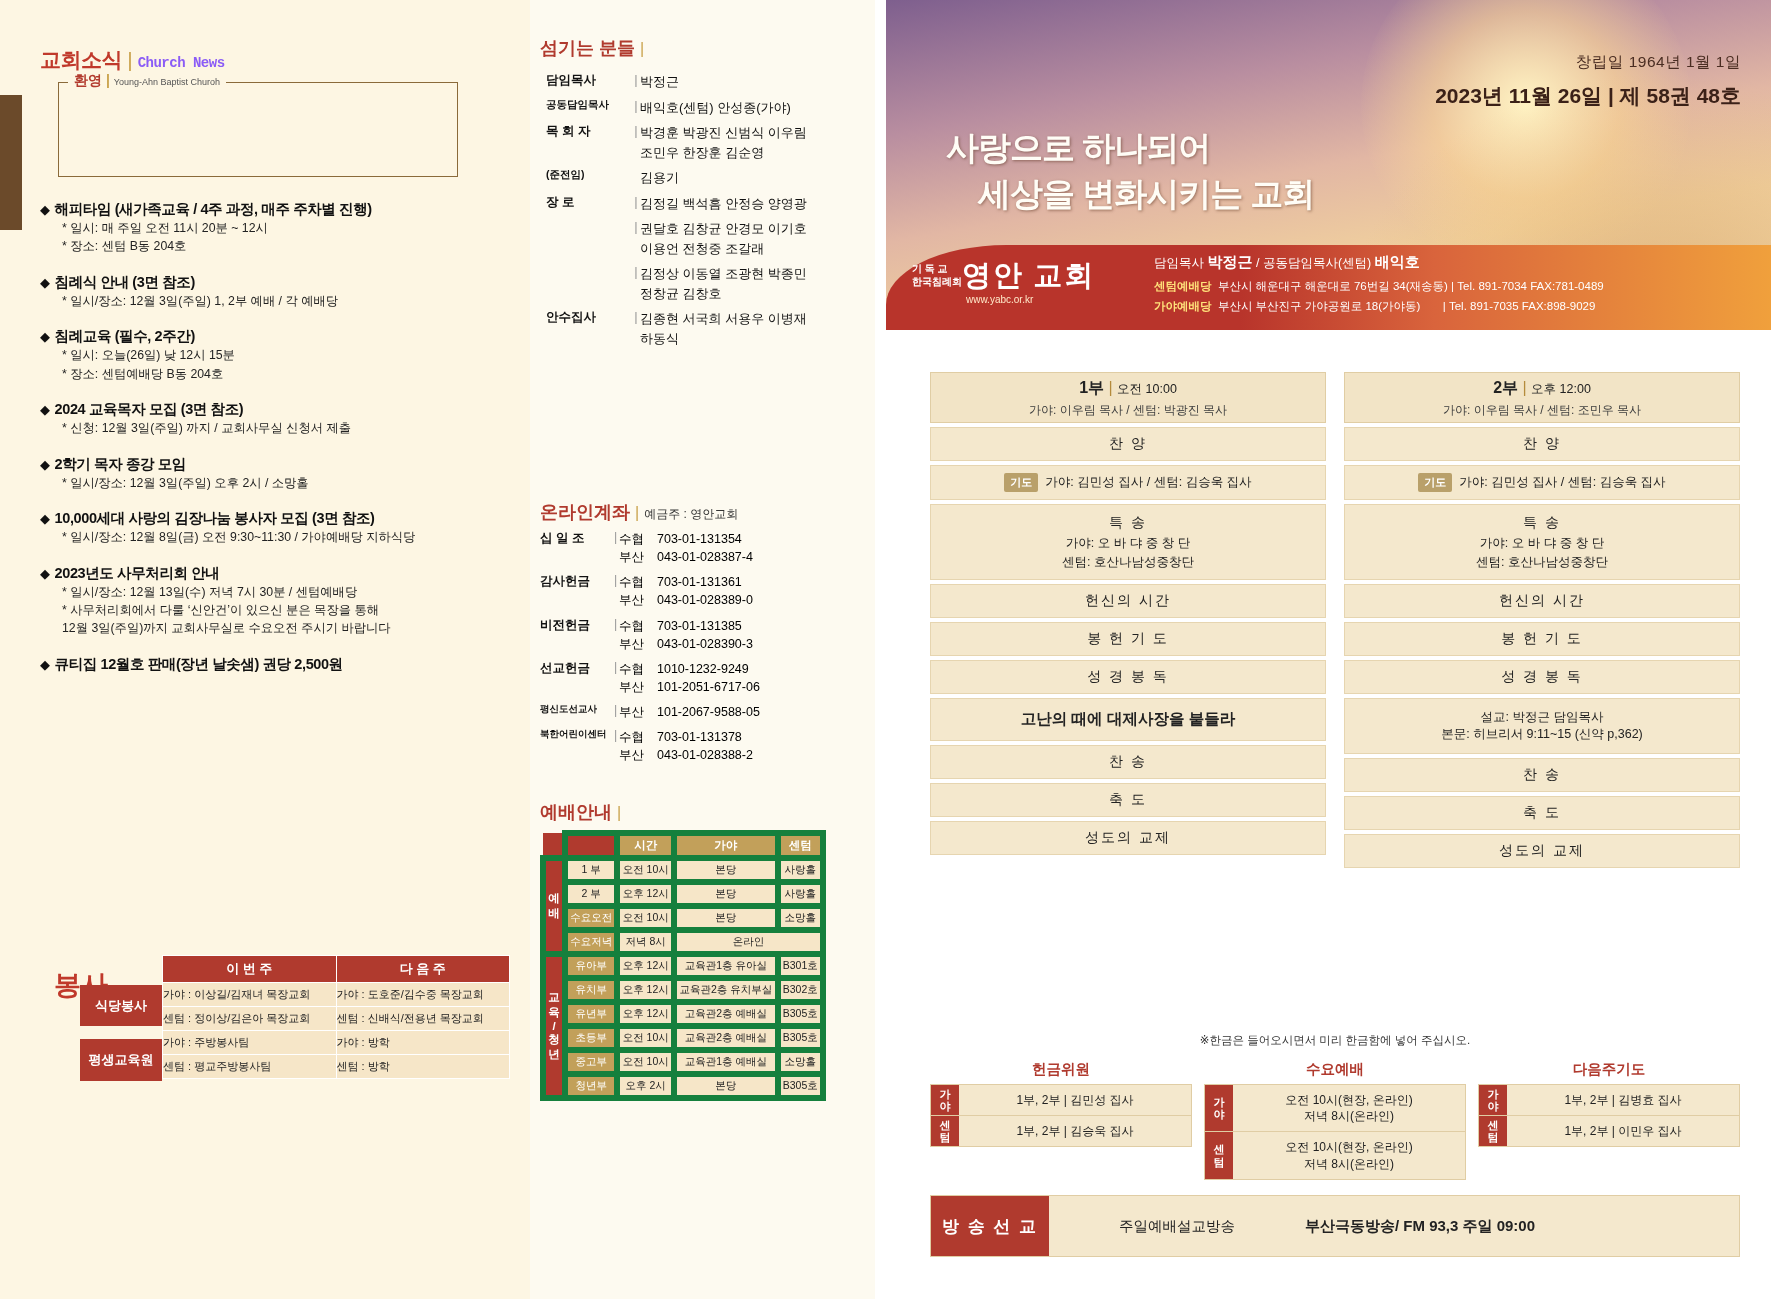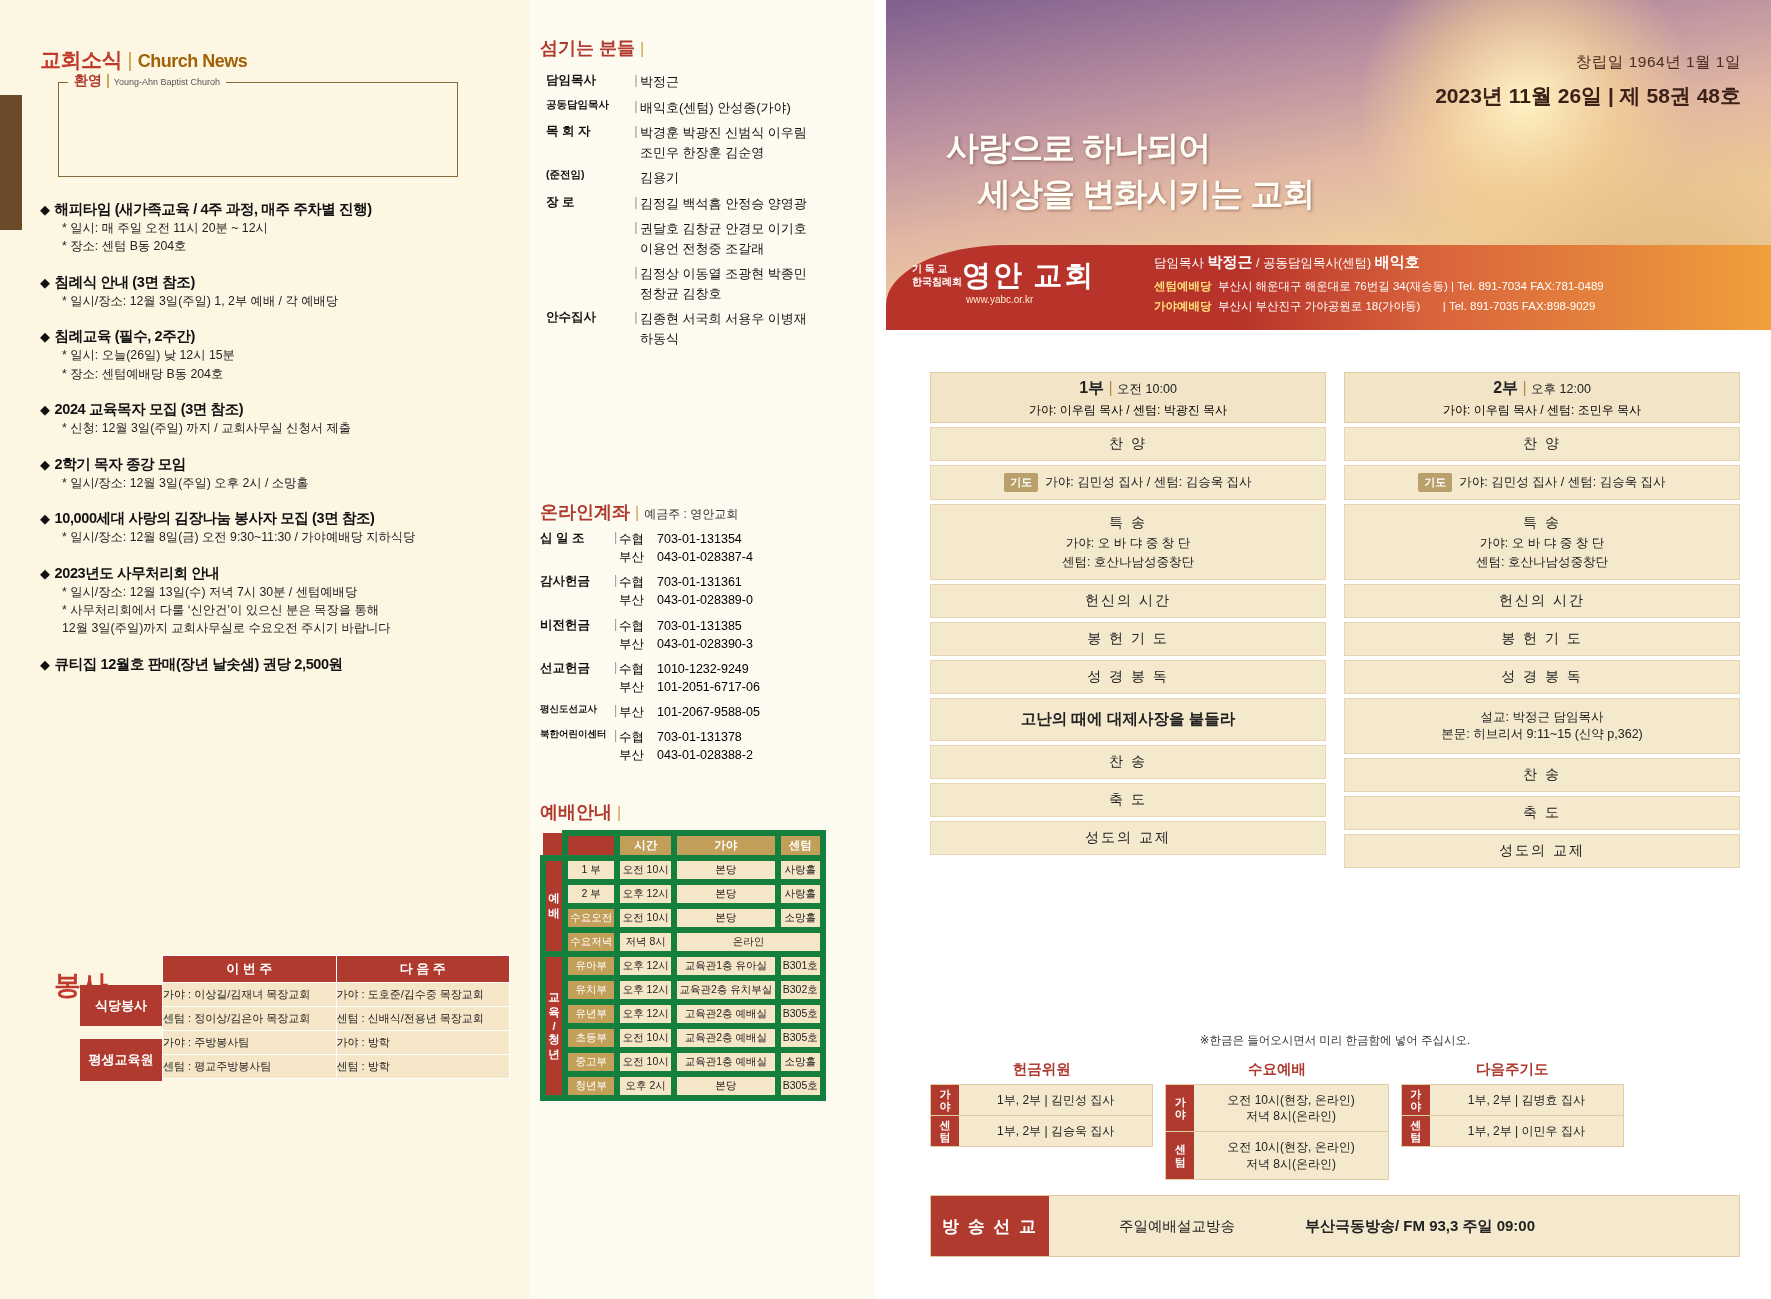--- a/index.html
+++ b/index.html
@@ -28,21 +28,21 @@
   }
   .right-col {
     position:absolute; left:875px; top:0; width:896px; height:1299px;
     background:#ffffff;
   }
 
   
   .sec-title {
     font-size:21px; font-weight:bold; color:#c0392b; letter-spacing:-0.5px;
   }
-  .sec-title .en { font-size:18px; color:#a16207; font-weight:bold; }
+  .sec-title .en { font-size:14px; color:#8b5cf6; font-weight:bold;font-family:Liberation Mono, monospace; }
   .sec-title .bar { color:#c9a24b; font-weight:normal; }
 
   
   .welcome-box{
     position:absolute; left:58px; top:82px; width:400px; height:95px;
     border:1px solid #8a6a3a;
   }
   .welcome-label{
     position:absolute; left:68px; top:72px; background:#fdf6e3; padding:0 6px;
     font-size:14px; font-weight:bold; color:#b23b2e;
@@ -168,41 +168,41 @@
   }
 
   .order-wrap{ position:absolute; left:930px; top:372px; width:810px; display:flex; gap:18px;}
   .order-col{ width:396px; }
   .ord-head{
     background:#f2e4c6; border:1px solid #e0cda4; text-align:center; padding:5px 0 3px;
   }
   .ord-head .t{ font-size:16px; font-weight:bold; color:#222;}
   .ord-head .t .bar{ color:#b58b3c; font-weight:normal;}
   .ord-head .t .time{ font-size:12.5px; font-weight:normal;}
-  .ord-head .who{ font-size:12px; color:#000000; margin-top:3px;}
+  .ord-head .who{ font-size:12px; color:#404040; margin-top:3px;}
   .ord-row{
     background:#f4e8cd; border:1px solid #e6d5b0; margin-top:4px; text-align:center;
     font-size:14px; color:#222; padding:7px 0; letter-spacing:2px;
   }
   .ord-row.small{ font-size:12.5px; letter-spacing:0; }
   .ord-row .bdg{
     display:inline-block; background:#b9a06a; color:#fff; font-size:11px; font-weight:bold;
     padding:2px 6px; border-radius:2px; margin-right:7px; letter-spacing:0;
   }
   .ord-row.multi{ line-height:1.55; }
   .ord-row.sermon{ padding:10px 0; }
   .ord-row.sermon .big{ font-size:15.5px; font-weight:bold; letter-spacing:0;}
   .ord-row.sermon .l{ font-size:12.5px; letter-spacing:0; }
 
   .offer-note{
     position:absolute; left:930px; top:1033px; width:810px; text-align:center;
     font-size:11.5px; color:#333;
   }
 
-  .bottom3{ position:absolute; left:930px; top:1060px; width:694px; display:flex; gap:12px;}
+  .bottom3{ position:absolute; left:930px; top:1060px; width:810px; display:flex; gap:12px;}
   .b3col{ flex:1; }
   .b3title{ text-align:center; font-size:14.5px; font-weight:bold; color:#b03a2e; margin-bottom:5px;}
   .b3body{ display:flex; border:1px solid #e0cda4; }
   .b3tag{
     width:28px; background:#b03a2e; color:#fff; font-size:11px; font-weight:bold;
     display:flex; align-items:center; justify-content:center; text-align:center; line-height:1.1;
     flex:none;
   }
   .b3cell{ flex:1; background:#f4e8cd; font-size:12px; color:#222; text-align:center;
     padding:7px 2px; line-height:1.35;}

